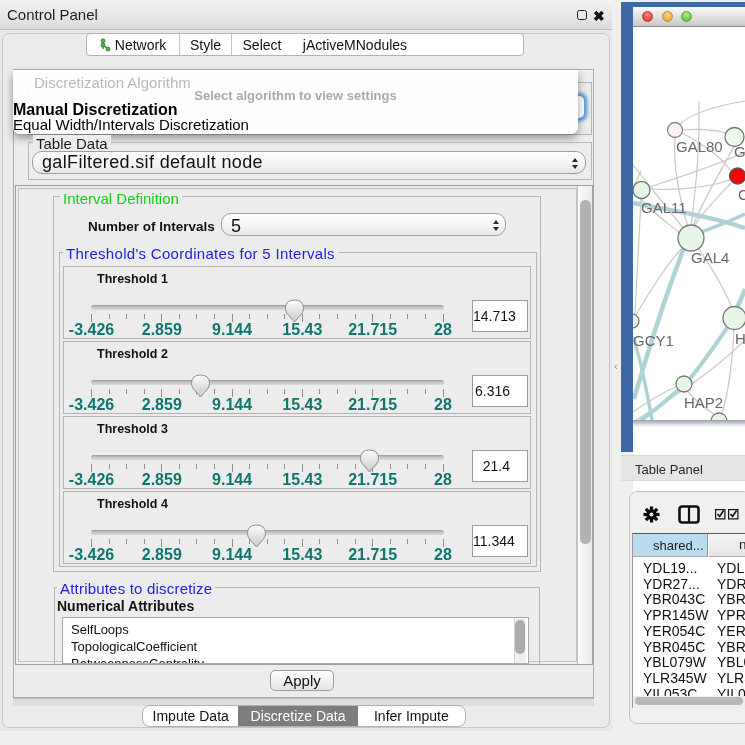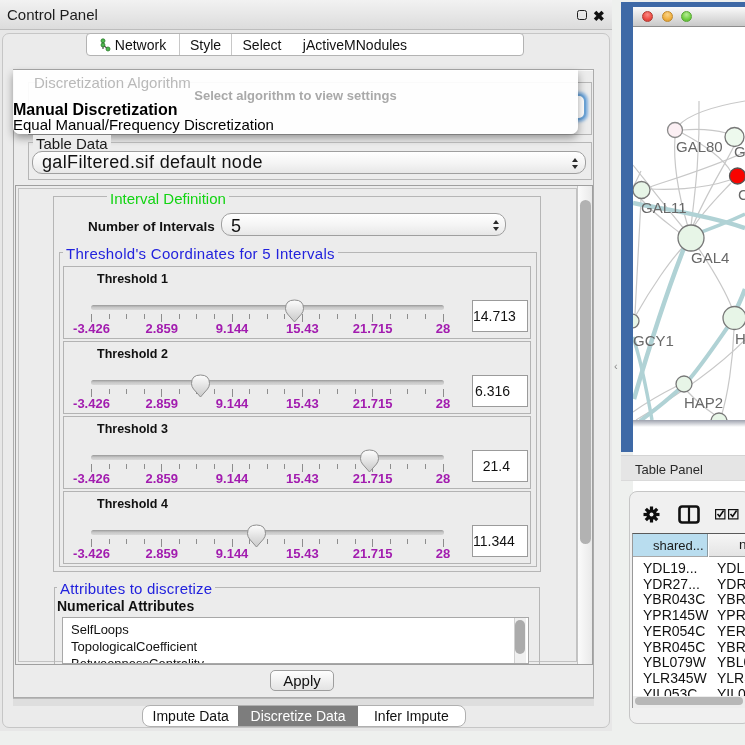--- a/index.html
+++ b/index.html
@@ -10,21 +10,21 @@
 .garrows { position:absolute; width:8px; }
 .garrows .up { width:0;height:0;border-left:3px solid transparent;border-right:3px solid transparent;border-bottom:4px solid #2a2a2a; margin-bottom:2.5px;}
 .garrows .dn { width:0;height:0;border-left:3px solid transparent;border-right:3px solid transparent;border-top:4px solid #2a2a2a;}
 .gbox { position:absolute; border:1px solid #b6b6b6; }
 .gtitle { position:absolute; top:-9px; font-size:15px; background:#ececec; padding:0 3px; white-space:nowrap; }
 .trow { position:absolute; left:63px; width:468px; height:73px; border:1px solid #b3b3b3; background:#ececec; }
 .trow .ttl { position:absolute; left:5px; top:5px; font-size:12.5px; font-weight:bold; color:#111;margin-left:28px; }
 .trow .track { position:absolute; left:27px; top:38px; width:353px; height:5px; border-radius:3px; background:linear-gradient(180deg,#989898 0%,#c6c6c6 45%,#d9d9d9 100%); }
 .trow .ticks1 { position:absolute; left:27px; top:47px; width:353px; height:5px; background:repeating-linear-gradient(to right,#8d8d8d 0 1px,transparent 1px 17.575px); }
 .trow .ticks2 { position:absolute; left:27px; top:47px; width:353px; height:8px; background:repeating-linear-gradient(to right,#8d8d8d 0 1px,transparent 1px 70.3px); }
-.trow .tl { position:absolute; top:54px; width:60px; text-align:center; font-size:13px; font-weight:bold; color:#a21caf; }
+.trow .tl { position:absolute; top:54px; width:60px; text-align:center; font-size:16px; font-weight:bold; color:#0f766e; }
 .trow .val { position:absolute; left:408px; top:33px; width:56px; height:32px; background:#fff; border:1px solid #9b9b9b; font-size:14px; color:#111; text-align:right; padding-right:17px; line-height:30px; }
 .trow svg.thumb { position:absolute; top:32px; }
 .seg { height:100%; display:flex; align-items:center; justify-content:center; font-size:14px; color:#111; }
 .tick-sep { width:1px; background:#c8c8c8; height:100%; }
 </style>
 </head>
 <body>
 
 <div class="abs" style="left:0;top:0;width:612px;height:731px;background:#e7e7e7;"></div>
 
@@ -56,39 +56,39 @@
 <div class="gbox" style="left:28px;top:82px;width:564px;height:53px;"></div>
 
 <div class="abs" style="left:576px;top:88px;width:16px;height:38px;overflow:hidden;">
   <div style="position:absolute;left:-24px;top:6px;width:34px;height:26px;background:#fff;border:2.5px solid #6ba3d6;border-radius:7px;box-shadow:0 0 3px 1.5px rgba(100,160,220,0.8);"></div>
 </div>
 
 <div class="abs" style="left:13px;top:70px;width:565px;height:64px;background:rgba(255,255,255,0.93);border-radius:0 0 7px 7px;box-shadow:0 4px 9px rgba(0,0,0,0.38);"></div>
 <div class="abs" style="left:34px;top:74px;font-size:15px;color:#b9b9b9;">Discretization Algorithm</div>
 <div class="abs" style="left:13px;top:88px;width:565px;height:15px;text-align:center;font-size:13px;font-weight:600;color:#a9a9a9;">Select algorithm to view settings</div>
 <div class="abs" style="left:13px;top:101px;font-size:16px;font-weight:bold;color:#000;">Manual Discretization</div>
-<div class="abs" style="left:13px;top:116px;font-size:15px;color:#000;">Equal Manual/Frequency Discretization</div>
+<div class="abs" style="left:13px;top:116px;font-size:15px;color:#000;">Equal Width/Intervals Discretization</div>
 
 <div class="gbox" style="left:28px;top:142px;width:564px;height:38px;"></div>
 <div class="abs" style="left:33px;top:135px;font-size:15px;color:#1a1a1a;background:#ececec;padding:0 3px;">Table Data</div>
 <div class="combo abs" style="left:32px;top:151px;width:554px;height:23px;"></div>
 <div class="abs" style="left:42px;top:152px;font-size:18px;letter-spacing:0.35px;color:#111;text-align:center;">galFiltered.sif default node</div>
 <div class="garrows" style="left:572px;top:158px;">
     <div class="up"></div>
     <div class="dn"></div>
   </div>
 
 <div class="abs" style="left:15px;top:185px;width:578px;height:480px;border:1px solid #9f9f9f;background:#ececec;"></div>
 <div class="abs" style="left:18px;top:188px;width:559px;height:474px;border:1px solid #c2c2c2;"></div>
 
 <div class="abs" style="left:577px;top:186px;width:15px;height:478px;background:linear-gradient(90deg,#fbfbfb,#e9e9e9);border-left:1px solid #c4c4c4;"></div>
 <div class="abs" style="left:580px;top:200px;width:11px;height:344px;background:#b2b2b2;border-radius:5.5px;"></div>
 
 <div class="gbox" style="left:53px;top:196px;width:488px;height:376px;"></div>
-<div class="gtitle" style="left:60px;top:190px;color:#12d412;margin-left:47px;">Interval Definition</div>
+<div class="gtitle" style="left:60px;top:190px;color:#12d412;">Interval Definition</div>
 
 <div class="abs" style="left:88px;top:219px;font-size:13.5px;font-weight:bold;color:#111;">Number of Intervals</div>
 <div class="combo abs" style="left:221px;top:213px;width:285px;height:23px;"></div>
 <div class="abs" style="left:231px;top:216px;font-size:18px;color:#111;">5</div>
 <div class="garrows" style="left:493px;top:220px;">
     <div class="up"></div>
     <div class="dn"></div>
   </div>
 
 <div class="gbox" style="left:59px;top:252px;width:478px;height:315px;"></div>

